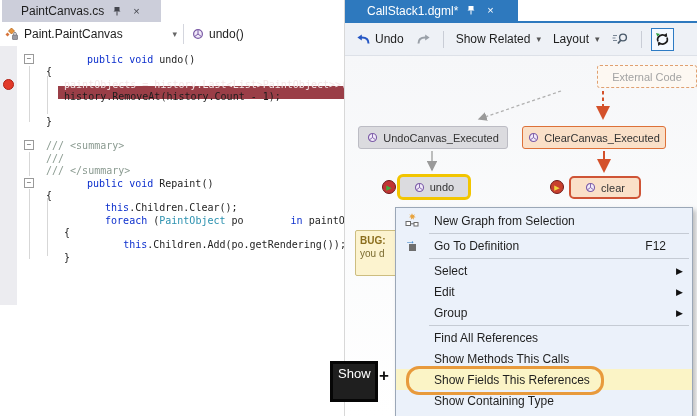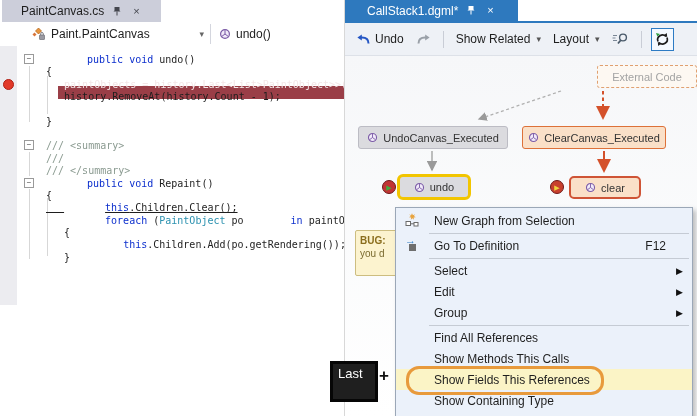--- a/index.html
+++ b/index.html
@@ -7,21 +7,21 @@
          font-family:"Liberation Sans",sans-serif;font-size:12px;color:#1e1e1e;}
 
   
   .editor-pane{position:absolute;left:0;top:0;width:344px;height:308px;background:#fff;}
   .ed-tabrow{position:absolute;left:0;top:0;width:100%;height:22px;background:#fff;}
   .ed-tab{position:absolute;left:2px;top:0;height:22px;background:#ccceda;color:#1e1e1e;
           display:flex;align-items:center;padding:0 19px;gap:7px;font-size:12px;}
   .tab-pin,.tab-close{display:inline-flex;align-items:center;justify-content:center;width:12px;height:12px;
           font-size:11px;line-height:1;color:#44464e;}
   .ed-nav{position:absolute;left:0;top:22px;width:100%;height:24px;background:#fff;
-          border-bottom:1px solid #e3e4e8;display:flex;align-items:center;padding-left:27px;}
+          border-bottom:1px solid #e3e4e8;display:flex;align-items:center;}
   .nav-left{display:flex;align-items:center;width:183px;gap:5px;padding-left:4px;box-sizing:border-box;}
   .nav-caret{margin-left:auto;margin-right:6px;color:#666;font-size:9px;}
   .nav-divider{width:1px;height:20px;background:#d4d6de;}
   .nav-right{display:flex;align-items:center;gap:5px;padding-left:8px;}
   .code-area{position:absolute;left:0;top:46px;width:344px;height:262px;background:#fff;overflow:hidden;}
   .bp-margin{position:absolute;left:0;top:0;width:17px;height:259px;background:#ececf0;}
   .indent-guide{position:absolute;width:1px;background:#d7d7d7;}
   .code-lines{position:absolute;left:0;top:8px;width:100%;
           font-family:"DejaVu Sans Mono",monospace;font-size:10px;}
   .code-line{position:absolute;left:46px;height:12px;white-space:pre;}
@@ -148,21 +148,21 @@
           <div class="code-line" style="top: 24.7px;"><span class="tk-hl">   paintObjects = history.Last&lt;List&gt;PaintObject&gt;&gt;();</span></div>
           <div class="code-line" style="top: 37.05px;"><span class="tk-pl">   history.RemoveAt(history.Count - 1);</span></div>
           <div class="code-line" style="top: 49.4px;"></div>
           <div class="code-line" style="top: 61.75px;"><span class="tk-pl">}</span></div>
           <div class="code-line" style="top: 74.1px;"></div>
           <div class="code-line" style="top: 86.45px;"><span class="tk-cm">/// &lt;summary&gt;</span></div>
           <div class="code-line" style="top: 98.8px;"><span class="tk-cm">///</span></div>
           <div class="code-line" style="top: 111.15px;"><span class="tk-cm">/// &lt;/summary&gt;</span></div>
           <div class="code-line" style="top: 123.5px;"><span class="tk-kw">public void </span><span class="tk-pl">Repaint()</span></div>
           <div class="code-line" style="top: 135.85px;"><span class="tk-pl">{</span></div>
-          <div class="code-line" style="top: 148.2px; text-decoration: underline;"><span class="tk-pl">   </span><span class="tk-kw">this</span><span class="tk-pl">.Children.Clear();</span></div>
+          <div class="code-line" style="top: 148.2px;"><span class="tk-pl">   </span><span class="tk-kw">this</span><span class="tk-pl">.Children.Clear();</span></div>
           <div class="code-line" style="top: 160.55px;"><span class="tk-pl">   </span><span class="tk-kw">foreach </span><span class="tk-pl">(</span><span class="tk-ty">PaintObject</span><span class="tk-pl"> po </span><span class="tk-kw">in</span><span class="tk-pl"> paintObjects)</span></div>
           <div class="code-line" style="top: 172.9px;"><span class="tk-pl">   {</span></div>
           <div class="code-line" style="top: 185.25px;"><span class="tk-pl">      </span><span class="tk-kw">this</span><span class="tk-pl">.Children.Add(po.getRendering());</span></div>
           <div class="code-line" style="top: 197.6px;"><span class="tk-pl">   }</span></div>
         </div>
     <div class="breakpoint-dot" style="top: 32.7px;"></div>
         <div class="fold-box" style="top: 8px;">−</div>
         <div class="fold-box" style="top: 94.45px;">−</div>
         <div class="fold-box" style="top: 131.5px;">−</div>
       </div>
@@ -345,18 +345,18 @@
       </div>
       <div class="menu-item hl-row">
         <span class="mi-label">Show Fields This References</span>
       </div>
       <div class="menu-item">
         <span class="mi-label">Show Containing Type</span>
       </div>
     </div>
 
   <div class="ctrl-key">
-    <span>Last</span>
+    <span>Show</span>
   </div>
   <div class="plus-sign">+</div>
   <div class="annotation-ring"></div>
 
 </div>
 
 </body></html>

